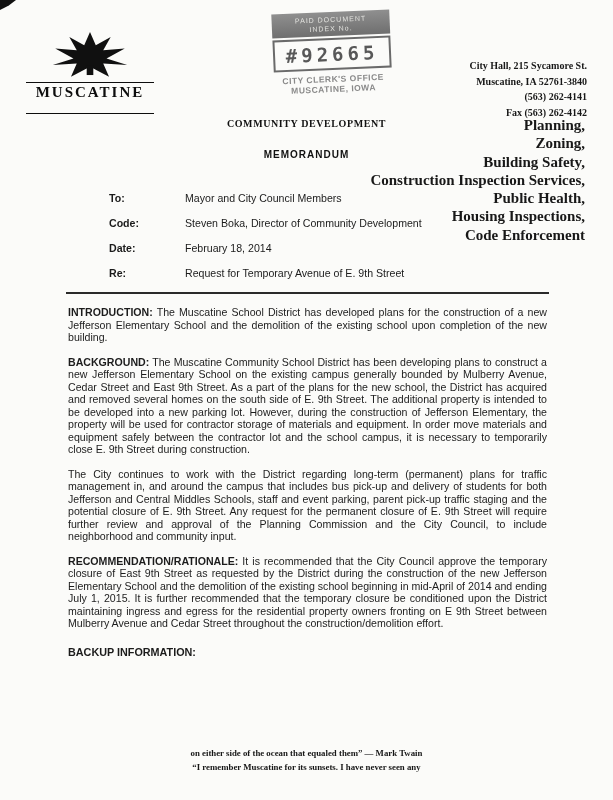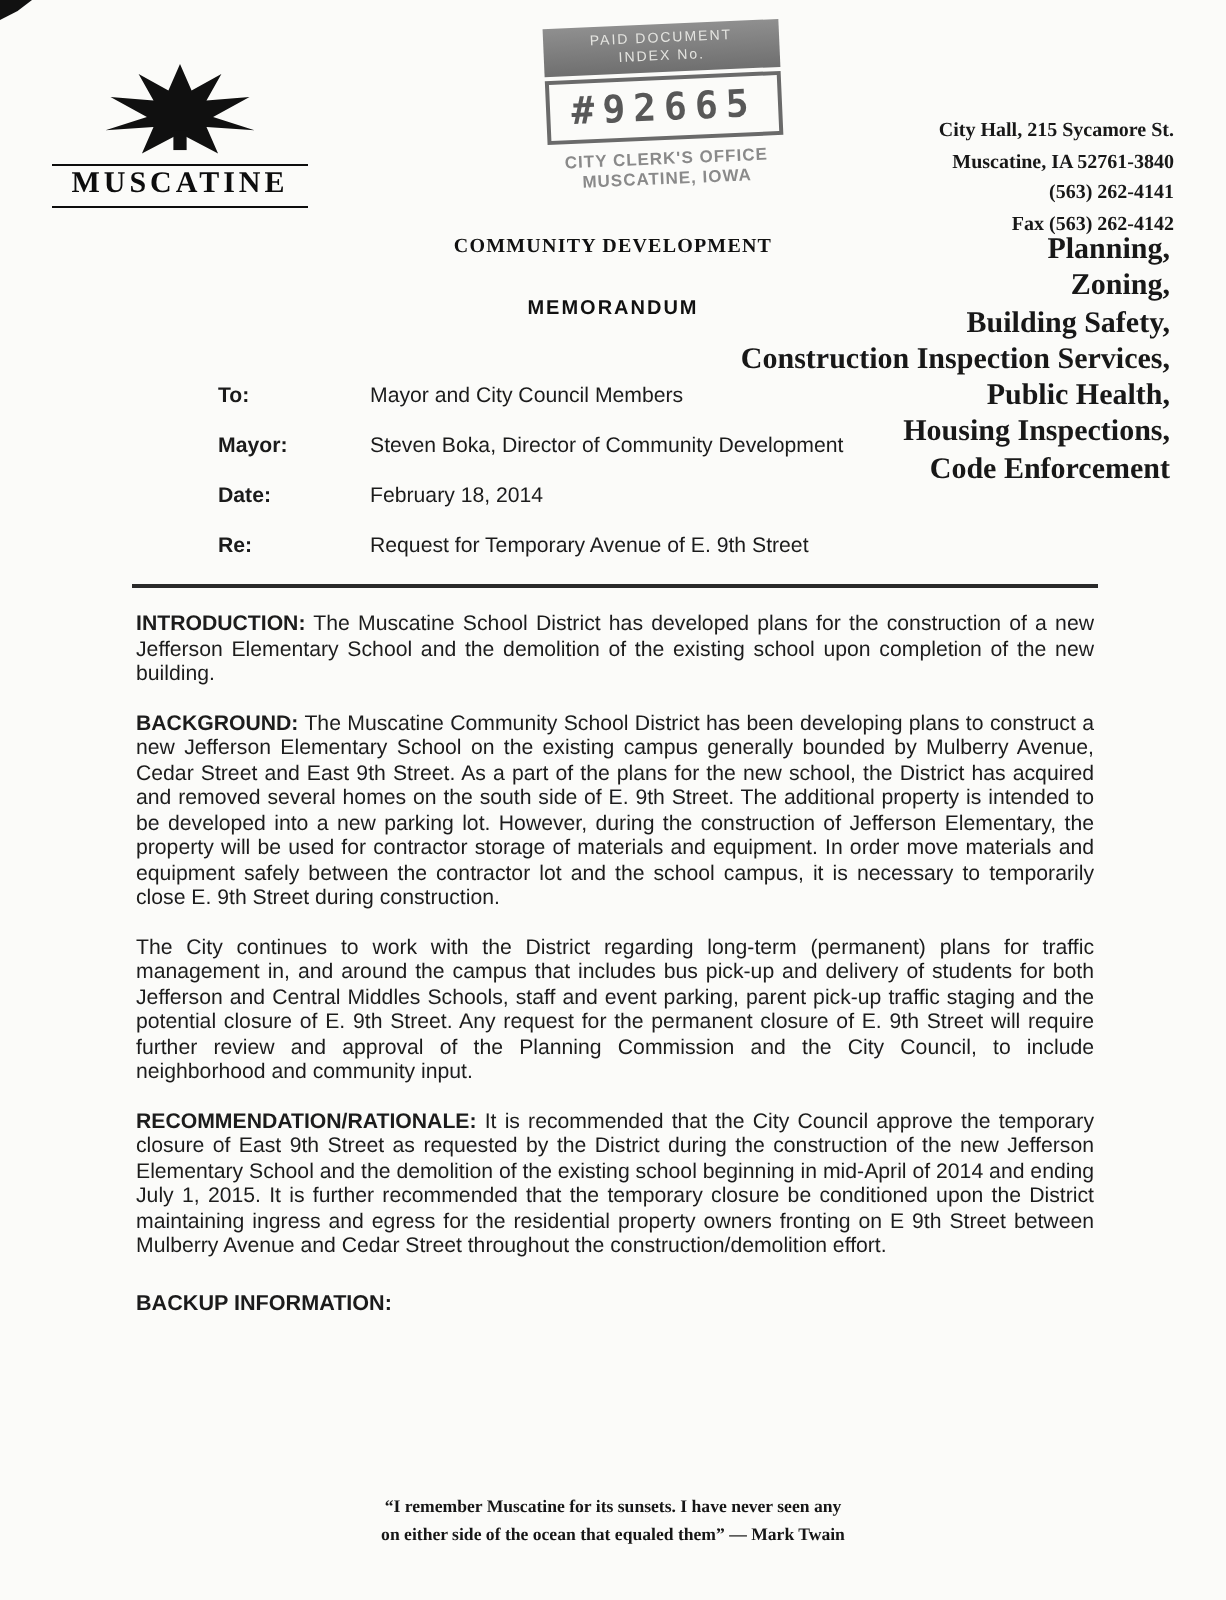--- a/index.html
+++ b/index.html
@@ -17,21 +17,21 @@
 
   
   .top-row{display:flex;align-items:flex-start;justify-content:space-between;
     padding:0 26px 0 26px;height:104px;}
   .logo{width:128px;text-align:center;margin-top:22px;}
   .logo svg{display:block;margin:0 auto;}
   .logo-wordmark{
     font-family:"Liberation Serif", serif;font-weight:bold;
     font-size:15px;letter-spacing:2px;color:#0d0d0d;
     border-top:1.5px solid #0d0d0d;border-bottom:1.5px solid #0d0d0d;
-    padding:1px 0 2px 0;margin-top:2px;
+    padding:1px 0 12px 0;margin-top:2px;
   }
   .stamp{
     width:118px;margin-top:2px;margin-left:40px;
     transform:rotate(-2.5deg);
     text-align:center;color:#7a7a7a;
   }
   .stamp-top{
     background:linear-gradient(180deg,#8f8f8f,#6f6f6f);
     color:#e4e4e0;font-size:7px;letter-spacing:1px;
     padding:3px 2px 2px 2px;line-height:1.35;
@@ -141,21 +141,21 @@
       <div>Code Enforcement</div>
     </div>
   </div>
 
   <div class="fields">
     <div class="field-row">
       <span class="field-label">To:</span>
       <span class="field-value">Mayor and City Council Members</span>
     </div>
     <div class="field-row">
-      <span class="field-label">Mayor:</span>
+      <span class="field-label">Code:</span>
       <span class="field-value">Steven Boka, Director of Community Development</span>
     </div>
     <div class="field-row">
       <span class="field-label">Date:</span>
       <span class="field-value">February 18, 2014</span>
     </div>
     <div class="field-row">
       <span class="field-label">Re:</span>
       <span class="field-value">Request for Temporary Avenue of E. 9th Street</span>
     </div>
@@ -169,16 +169,16 @@
     <p class="para"><b>BACKGROUND:</b><span> The Muscatine Community School District has been developing plans to construct a new Jefferson Elementary School on the existing campus generally bounded by Mulberry Avenue, Cedar Street and East 9th Street.  As a part of the plans for the new school, the District has acquired and removed several homes on the south side of E. 9th Street.  The additional property is intended to be developed into a new parking lot.  However, during the construction of Jefferson Elementary, the property will be used for contractor storage of materials and equipment.  In order move materials and equipment safely between the contractor lot and the school campus, it is necessary to temporarily close E. 9th Street during construction.</span></p>
 
     <p class="para"><span>The City continues to work with the District regarding long-term (permanent) plans for traffic management in, and around the campus that includes bus pick-up and delivery of students for both Jefferson and Central Middles Schools, staff and event parking, parent pick-up traffic staging and the potential closure of E. 9th Street.  Any request for the permanent closure of E. 9th Street will require further review and approval of the Planning Commission and the City Council, to include neighborhood and community input.</span></p>
 
     <p class="para"><b>RECOMMENDATION/RATIONALE:</b><span> It is recommended that the City Council approve the </span><span class="u">temporary</span><span> closure of East 9th Street as requested by the District during the construction of the new Jefferson Elementary School and the demolition of the existing school beginning in mid-April of 2014 and ending July 1, 2015.  It is further recommended that the temporary closure be conditioned upon the District maintaining ingress and egress for the residential property owners fronting on E 9th Street between Mulberry Avenue and Cedar Street throughout the construction/demolition effort.</span></p>
 
     <div class="backup-heading">BACKUP INFORMATION:</div>
   </div>
 
   <div class="footer-quote">
+    <div>on either side of the ocean that equaled them” — Mark Twain</div>
     <div>“I remember Muscatine for its sunsets. I have never seen any</div>
-    <div>on either side of the ocean that equaled them” — Mark Twain</div>
   </div>
 </div>
 
 </body></html>

